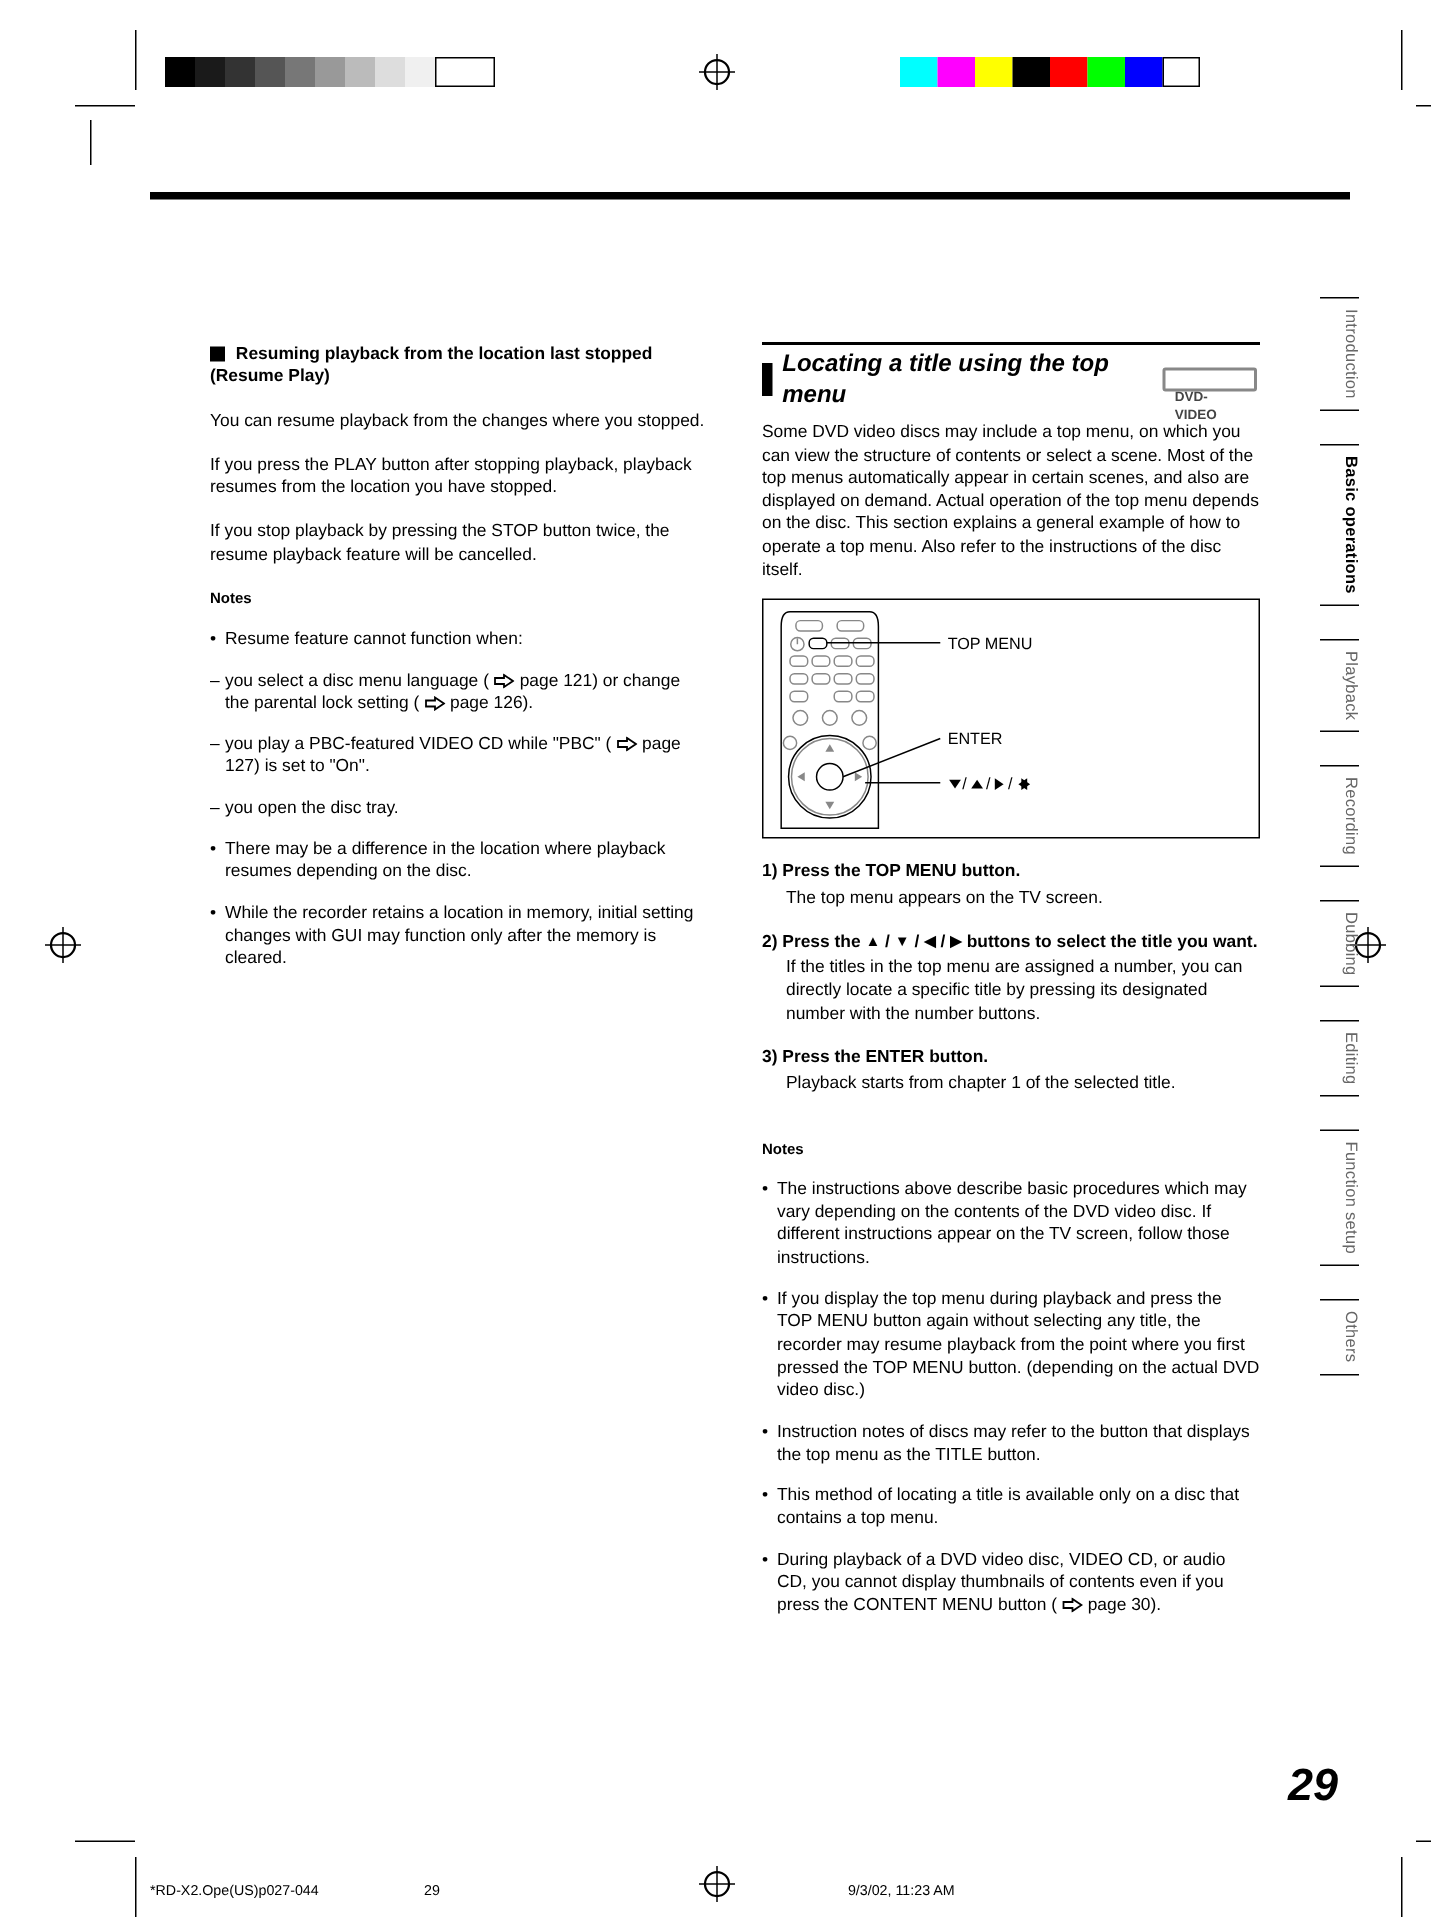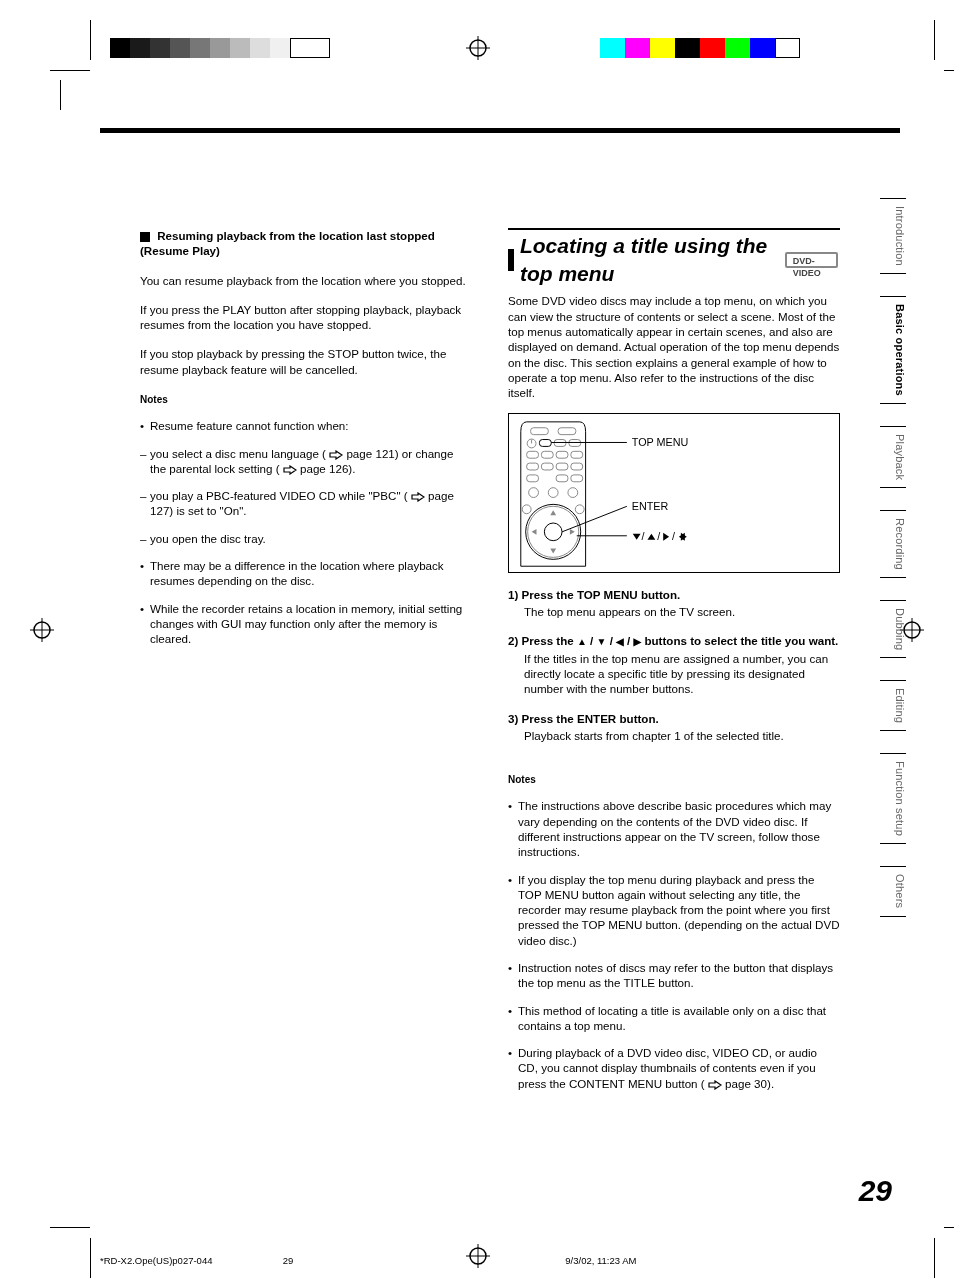--- a/index.html
+++ b/index.html
@@ -57,35 +57,35 @@
     position:absolute;
     top:228px; left:140px; width:700px;
     display:flex; gap:36px;
     font-size: 11.6px;
     line-height: 1.32;
   }
   .col { width: 336px; }
   .sec-bullet{display:inline-block;width:10px;height:10px;background:#000;margin-right:4px;vertical-align:middle;}
   .sec-title{font-weight:bold;}
   .disc-tags{margin-top:6px;}
-  .disc-tag{display:inline-block;font-size:9px;font-weight:bold;color:#444;border:2px solid #888;border-radius:2px;padding:1px 6px 0 6px;margin-right:2px;line-height:12px;height:16px;vertical-align:middle;}
+  .disc-tag{display:inline-block;font-size:9px;font-weight:bold;color:#444;border:2px solid #888;border-radius:2px;padding:11px 6px 0 6px;margin-right:2px;line-height:12px;height:16px;vertical-align:middle;}
   .para{margin-top:14px;}
   .notes-h{font-weight:bold;margin-top:16px;font-size:10px;}
   .notes ul{list-style:none;margin-top:2px;}
   .notes li{position:relative;padding-left:10px;margin-top:12px;}
   .notes li::before{content:"•";position:absolute;left:0;top:0;}
   .notes li.dash::before{content:"–";}
   .arrow-icon{display:inline-block;width:14px;height:10px;vertical-align:middle;}
   .arrow-icon svg{display:block;}
 
   
   .rh-wrap{border-top:2px solid #000;}
   .rh-bar{display:flex;align-items:center;margin-top:2px;}
   .rh-chip{width:8px;height:22px;background:#000;margin-right:6px;}
-  .rh-title{font-weight:bold;font-size:21px;font-style:italic;}
+  .rh-title{font-weight:bold;font-size:16px;font-style:italic;}
   .rh-body{margin-top:6px;}
 
   
   .remote-box{border:1px solid #000;height:160px;margin-top:12px;position:relative;width:100%;}
   .remote-svg{position:absolute;inset:0;}
   .label-text{font-size:11px;}
 
   
   .step{margin-top:14px;}
   .step .lead{font-weight:bold;}
@@ -167,21 +167,21 @@
       </svg>
   </div>
 
   <div class="content">
 
     <div class="col">
       <div>
         <span class="sec-bullet"></span>
         <span class="sec-title">Resuming playback from the location last stopped (Resume Play)</span>
       </div>
-      <div class="para">You can resume playback from the location where you stopped.</div>
+      <div class="para">You can resume playback from the changes where you stopped.</div>
       <div class="para">If you press the PLAY button after stopping playback, playback resumes from the location you have stopped.</div>
       <div class="para">If you stop playback by pressing the STOP button twice, the resume playback feature will be cancelled.</div>
 
       <div class="notes-h">Notes</div>
       <div class="notes">
         <ul>
           <li>Resume feature cannot function when:</li>
           <li class="dash">
             <span>you select a disc menu language (</span>
             <span class="arrow-icon"><svg viewBox="0 0 14 10">

